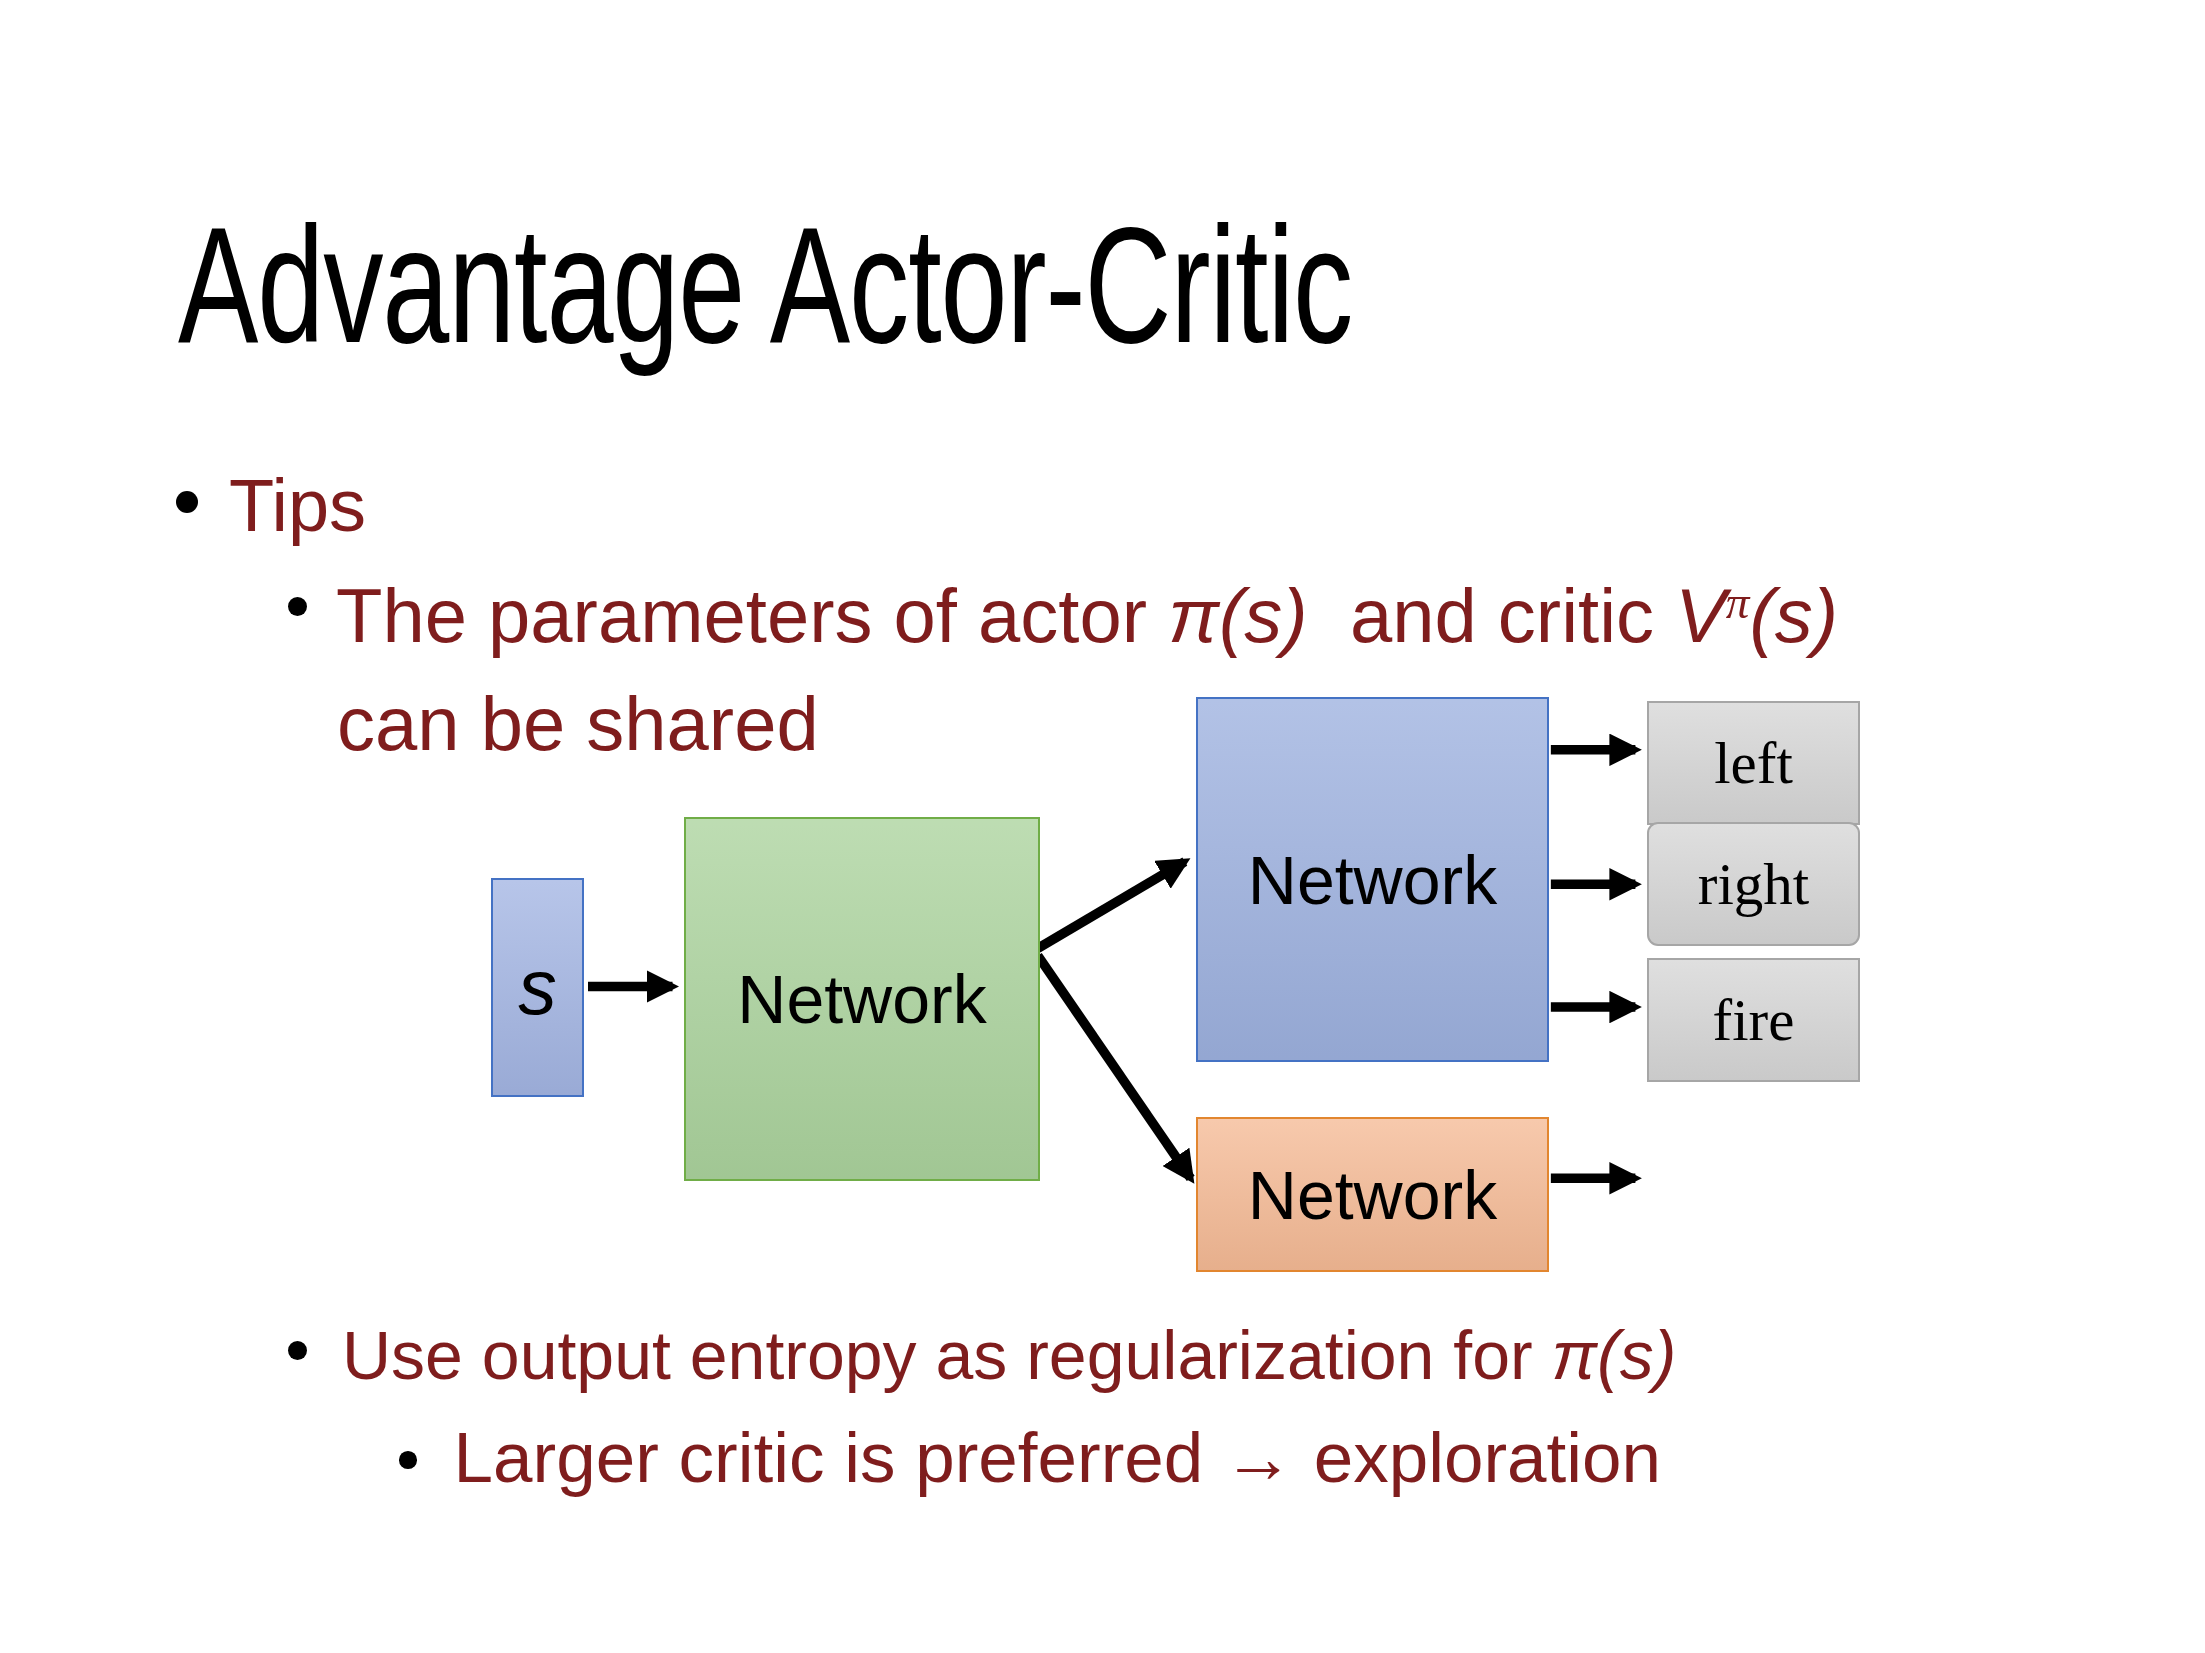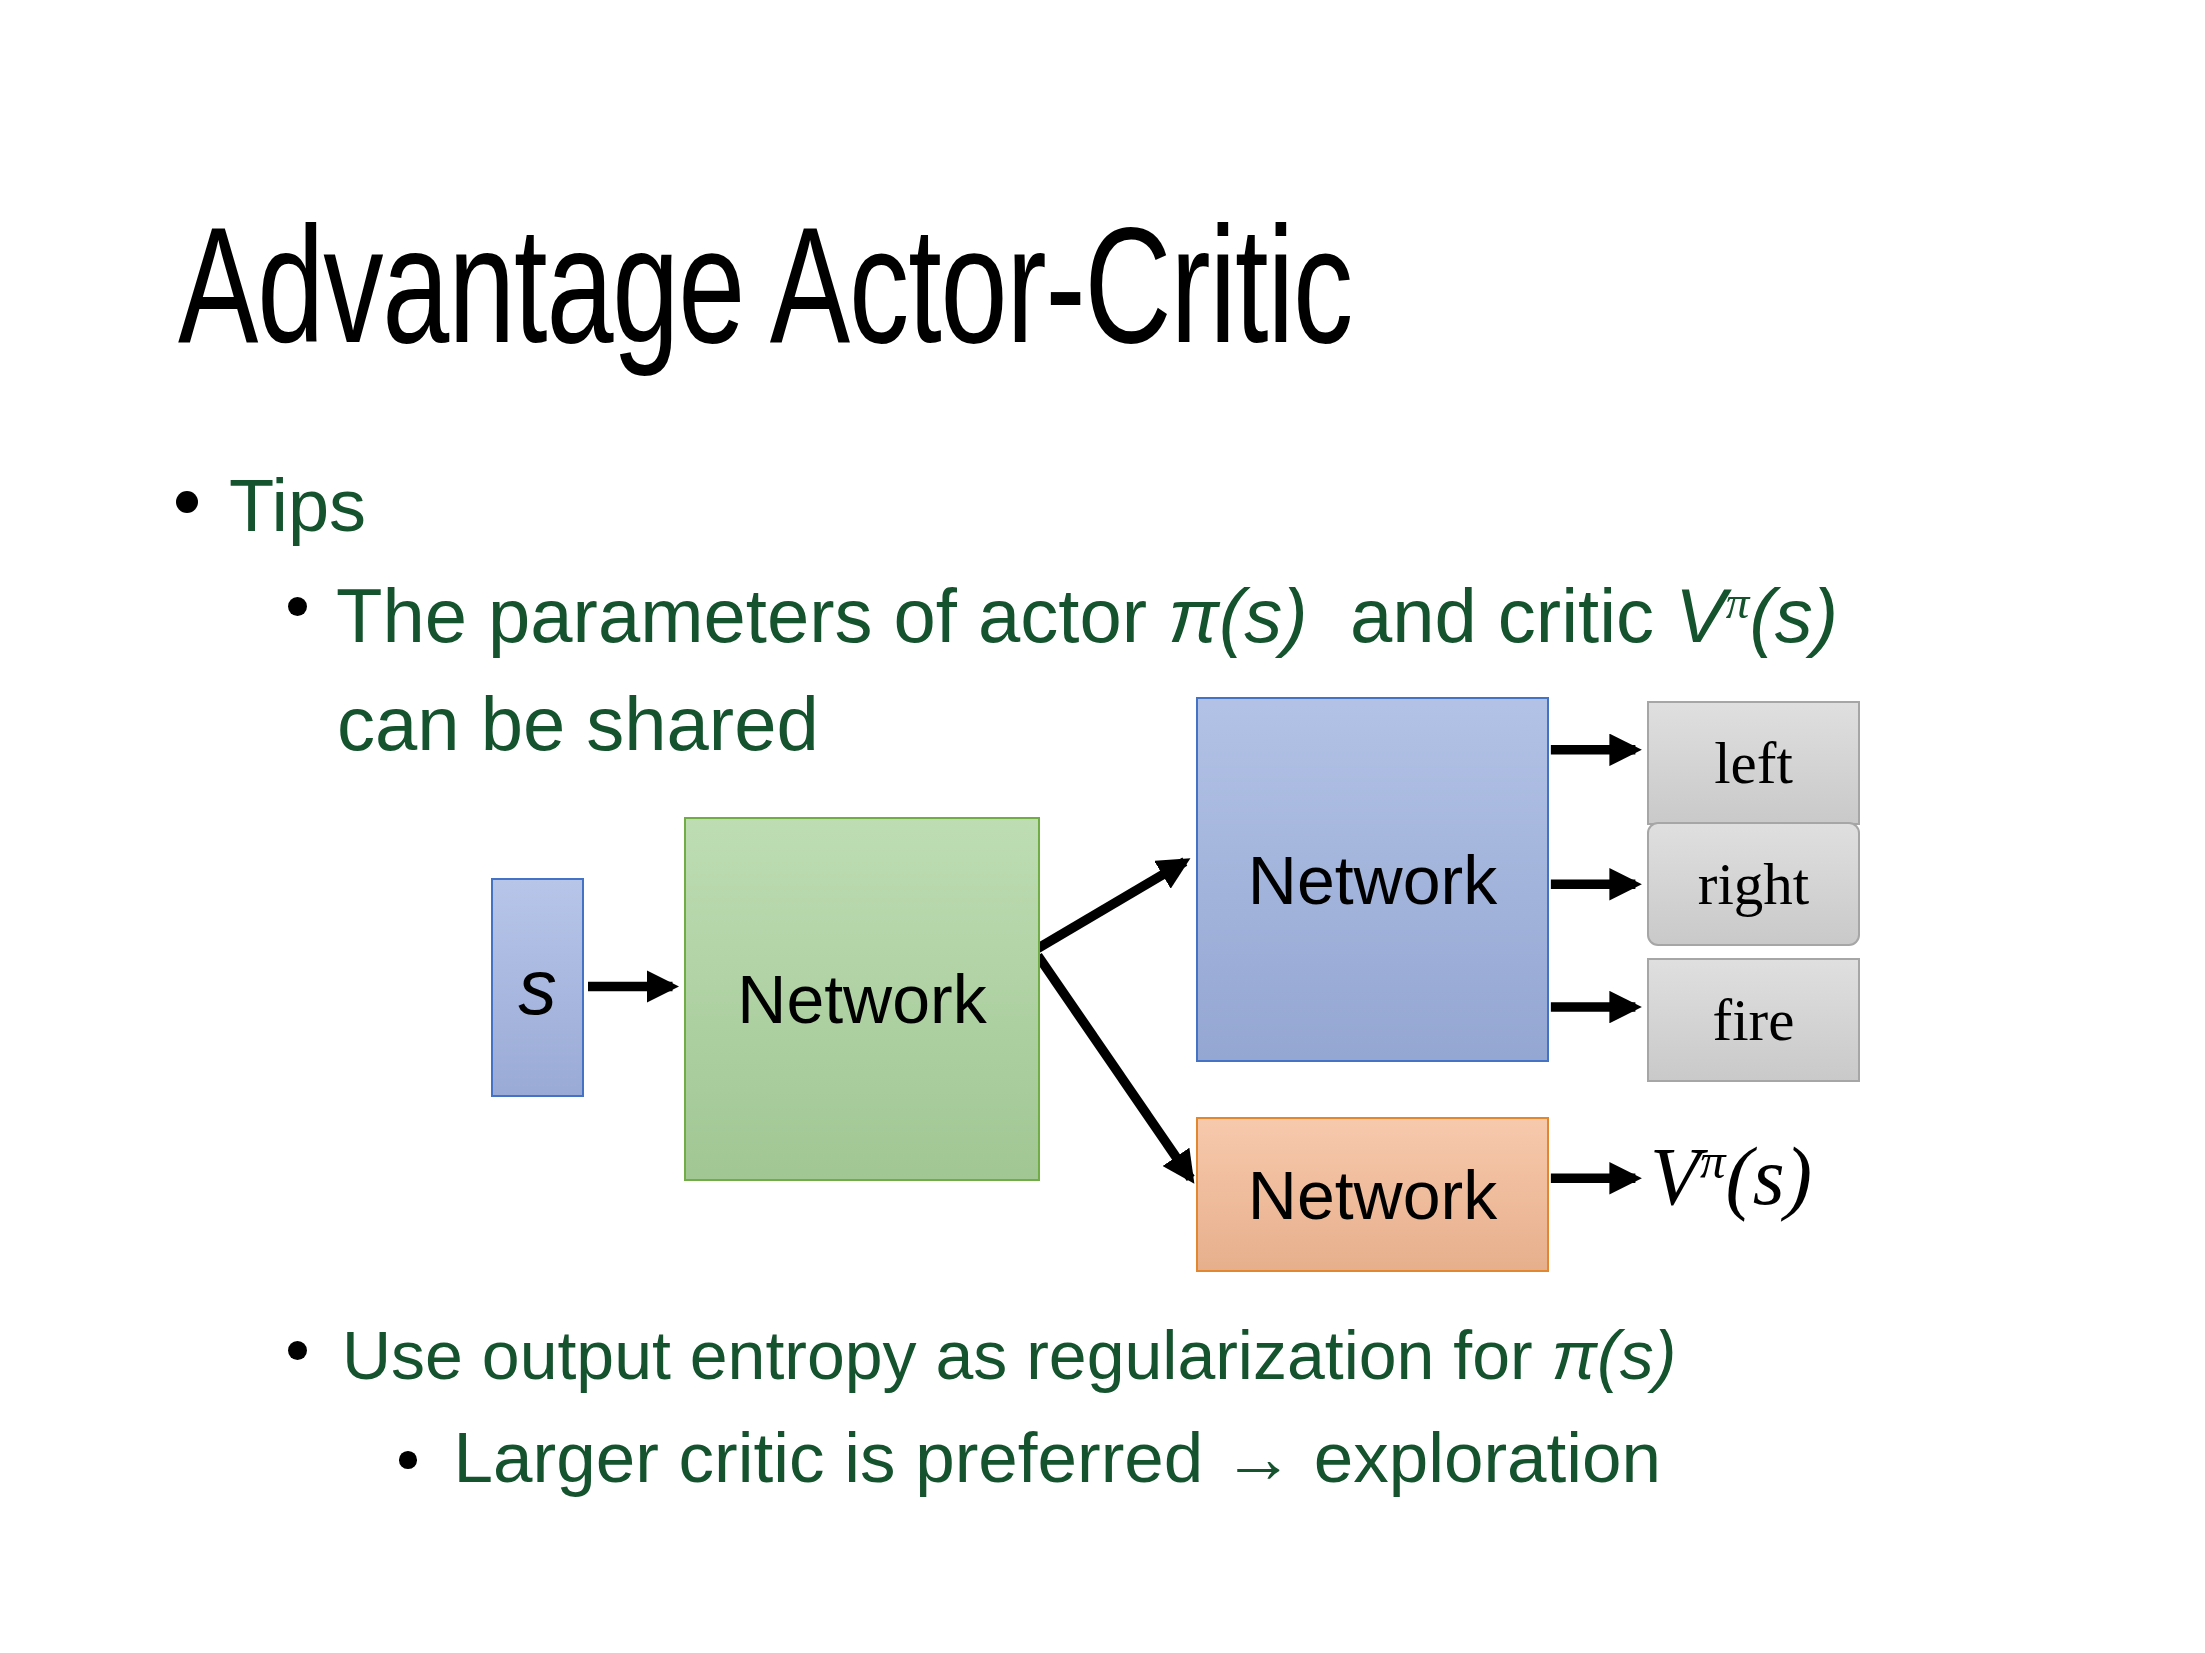--- a/index.html
+++ b/index.html
@@ -1,21 +1,21 @@
 <!DOCTYPE html>
 <html style="font-size:11.8px"><head>
 <meta charset="utf-8">
 <style>
   html,body{margin:0;padding:0;background:#ffffff;width:2205px;height:1654px;overflow:hidden;}
   #slide{position:relative;width:2205px;height:1654px;background:#ffffff;font-family:"Liberation Sans",sans-serif;color:#000;}
 
   .title{position:absolute;left:178px;top:203px;font-size:165px;line-height:1;white-space:nowrap;
          transform:scaleX(0.73);transform-origin:0 0;letter-spacing:-1.5px;color:#000;}
 
-  .li{position:absolute;white-space:pre-wrap;color:#14532d;}
+  .li{position:absolute;white-space:pre-wrap;color:#7f1d1d;}
   .li .dot{display:inline-block;background:#000;border-radius:50%;}
 
   .li-tips{left:176px;top:454px;font-size:74px;line-height:1.4;padding-left:53px;text-indent:-53px;}
   .li-tips .dot{width:22px;height:22px;vertical-align:17.6px;margin-right:31px;}
 
   .li-shared{left:288px;top:562px;font-size:76px;line-height:108px;padding-left:49px;text-indent:-49px;}
   .li-shared .dot{width:19px;height:19px;vertical-align:26px;margin-right:29px;}
 
   .li-entropy{left:288px;top:1301px;font-size:68px;line-height:108px;padding-left:54px;text-indent:-54px;}
   .li-entropy .dot{width:19px;height:19px;vertical-align:19px;margin-right:35px;}
@@ -99,16 +99,15 @@
   </div>
 
   <div class="box action-box" id="action-right" style="background-color: rgb(214, 214, 214); border-color: rgb(166, 166, 166);">
     <span class="lbl">right</span>
   </div>
 
   <div class="box action-box" id="action-fire" style="background-color: rgb(214, 214, 214); border-color: rgb(166, 166, 166);">
     <span class="lbl">fire</span>
   </div>
 
-  <div id="critic-output"><span>V</span><sup class="msup">π</sup><span>(s)</span></div>
 
 </div>
 
 
 </body></html>

